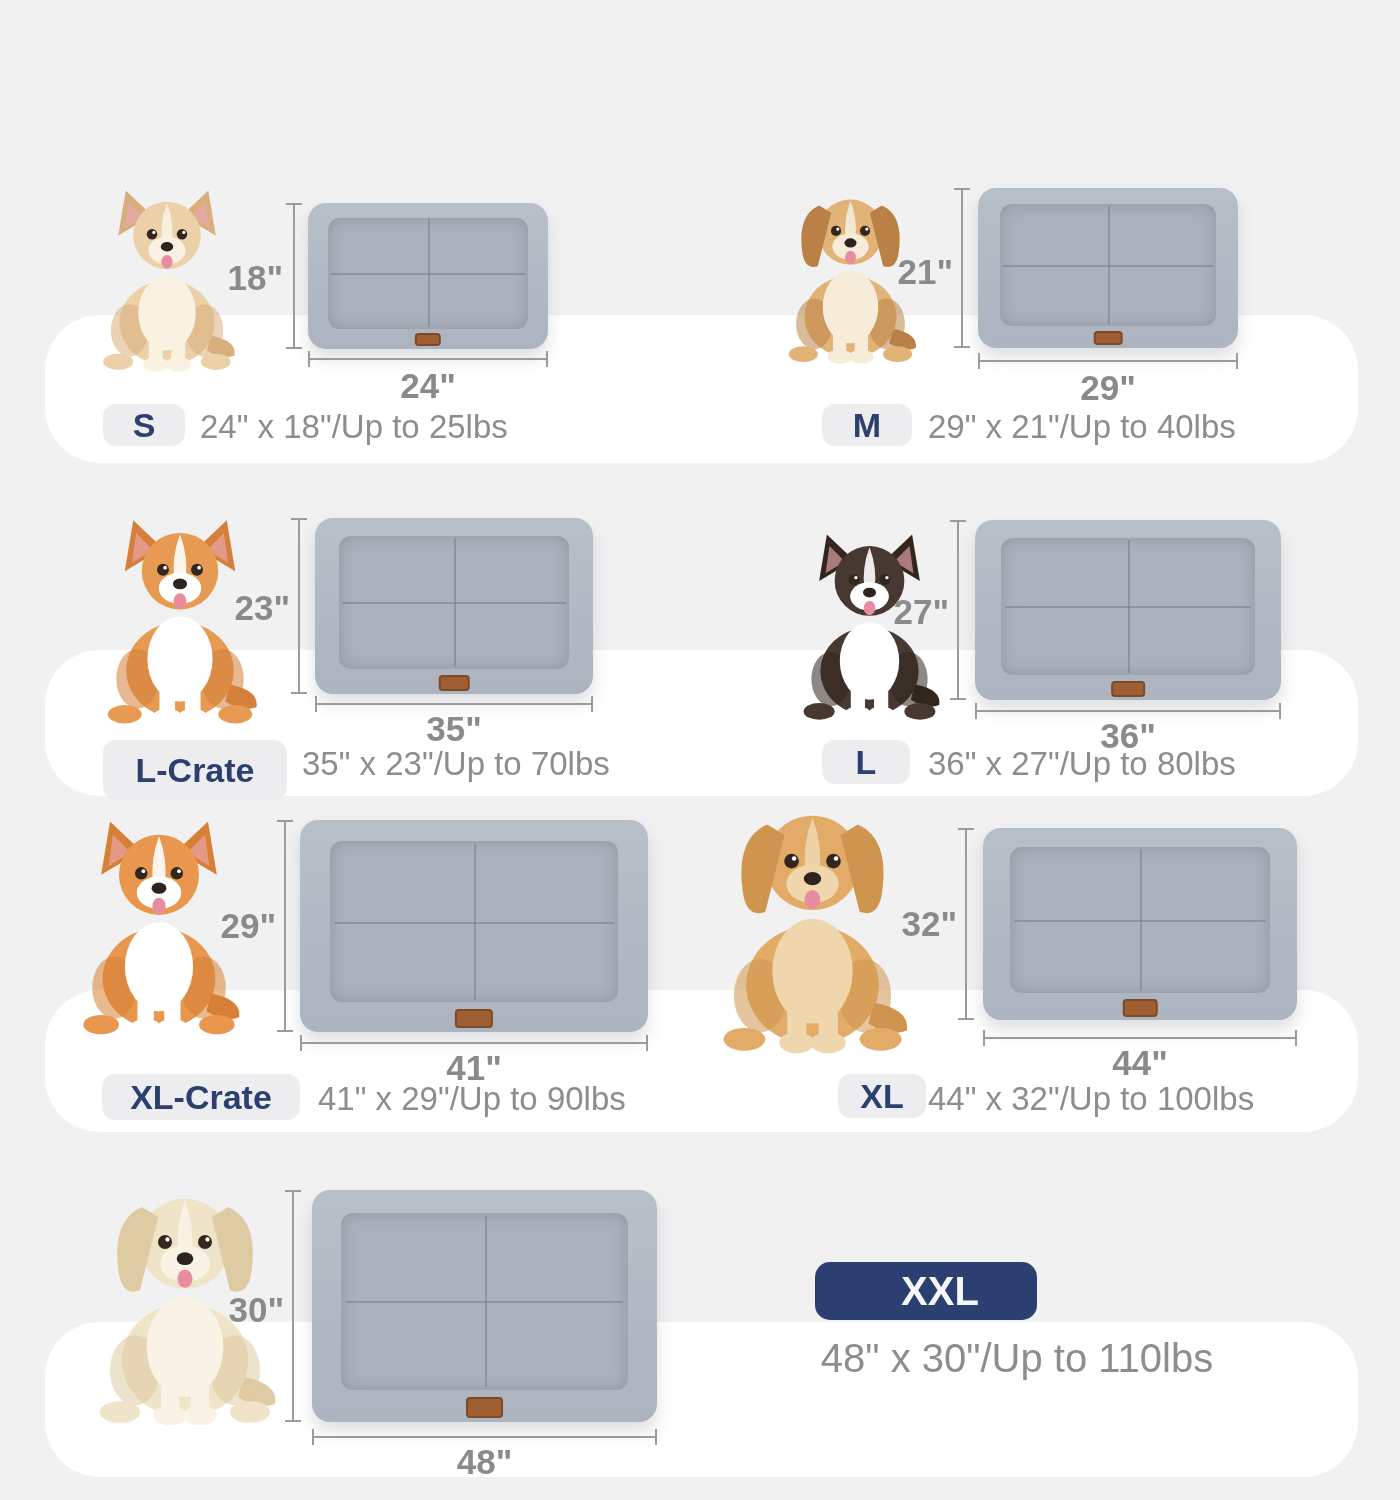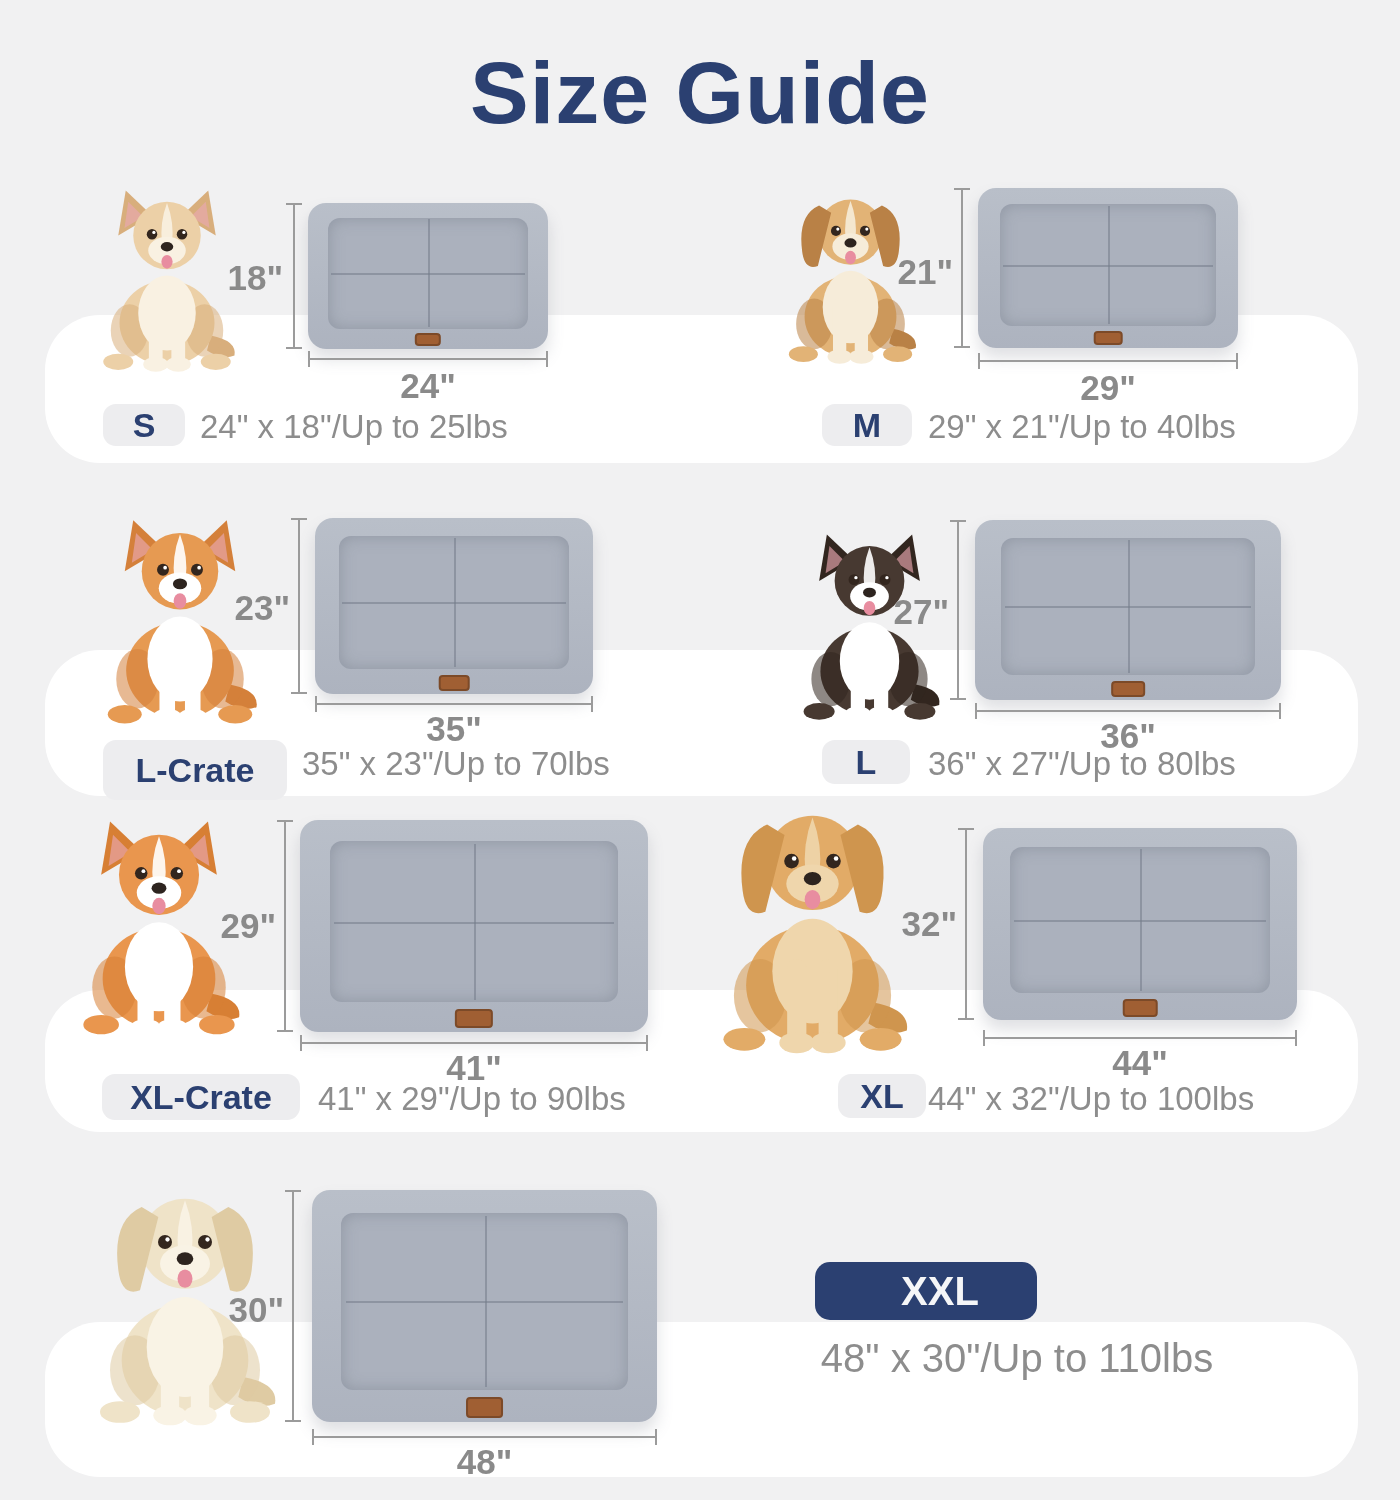--- a/index.html
+++ b/index.html
@@ -118,21 +118,20 @@
         <circle cx="48" cy="39" r="4.2" fill="#33261e"></circle>
         <circle cx="72" cy="39" r="4.2" fill="#33261e"></circle>
         <circle cx="49.5" cy="37.5" r="1.3" fill="#ffffff"></circle>
         <circle cx="73.5" cy="37.5" r="1.3" fill="#ffffff"></circle>
         <ellipse cx="60" cy="49" rx="5" ry="3.8" fill="#2d241f"></ellipse>
         <ellipse cx="60" cy="61" rx="4.5" ry="5.5" fill="#e88da0"></ellipse>
       </symbol>
     </defs>
   </svg>
 
-  <div class="title">Size Guide</div>
 
   <div class="band" style="top:315px;height:148px;"></div>
   <div class="band" style="top:650px;height:146px;"></div>
   <div class="band" style="top:990px;height:142px;"></div>
   <div class="band" style="top:1322px;height:155px;"></div>
 
   <div class="cell">
     <svg class="dog dog-chihuahua" style="left:92px;top:185px;" width="150" height="188" viewBox="0 0 120 150" preserveAspectRatio="xMidYMax meet">
         <use href="#dog-shape"></use>
       </svg>

